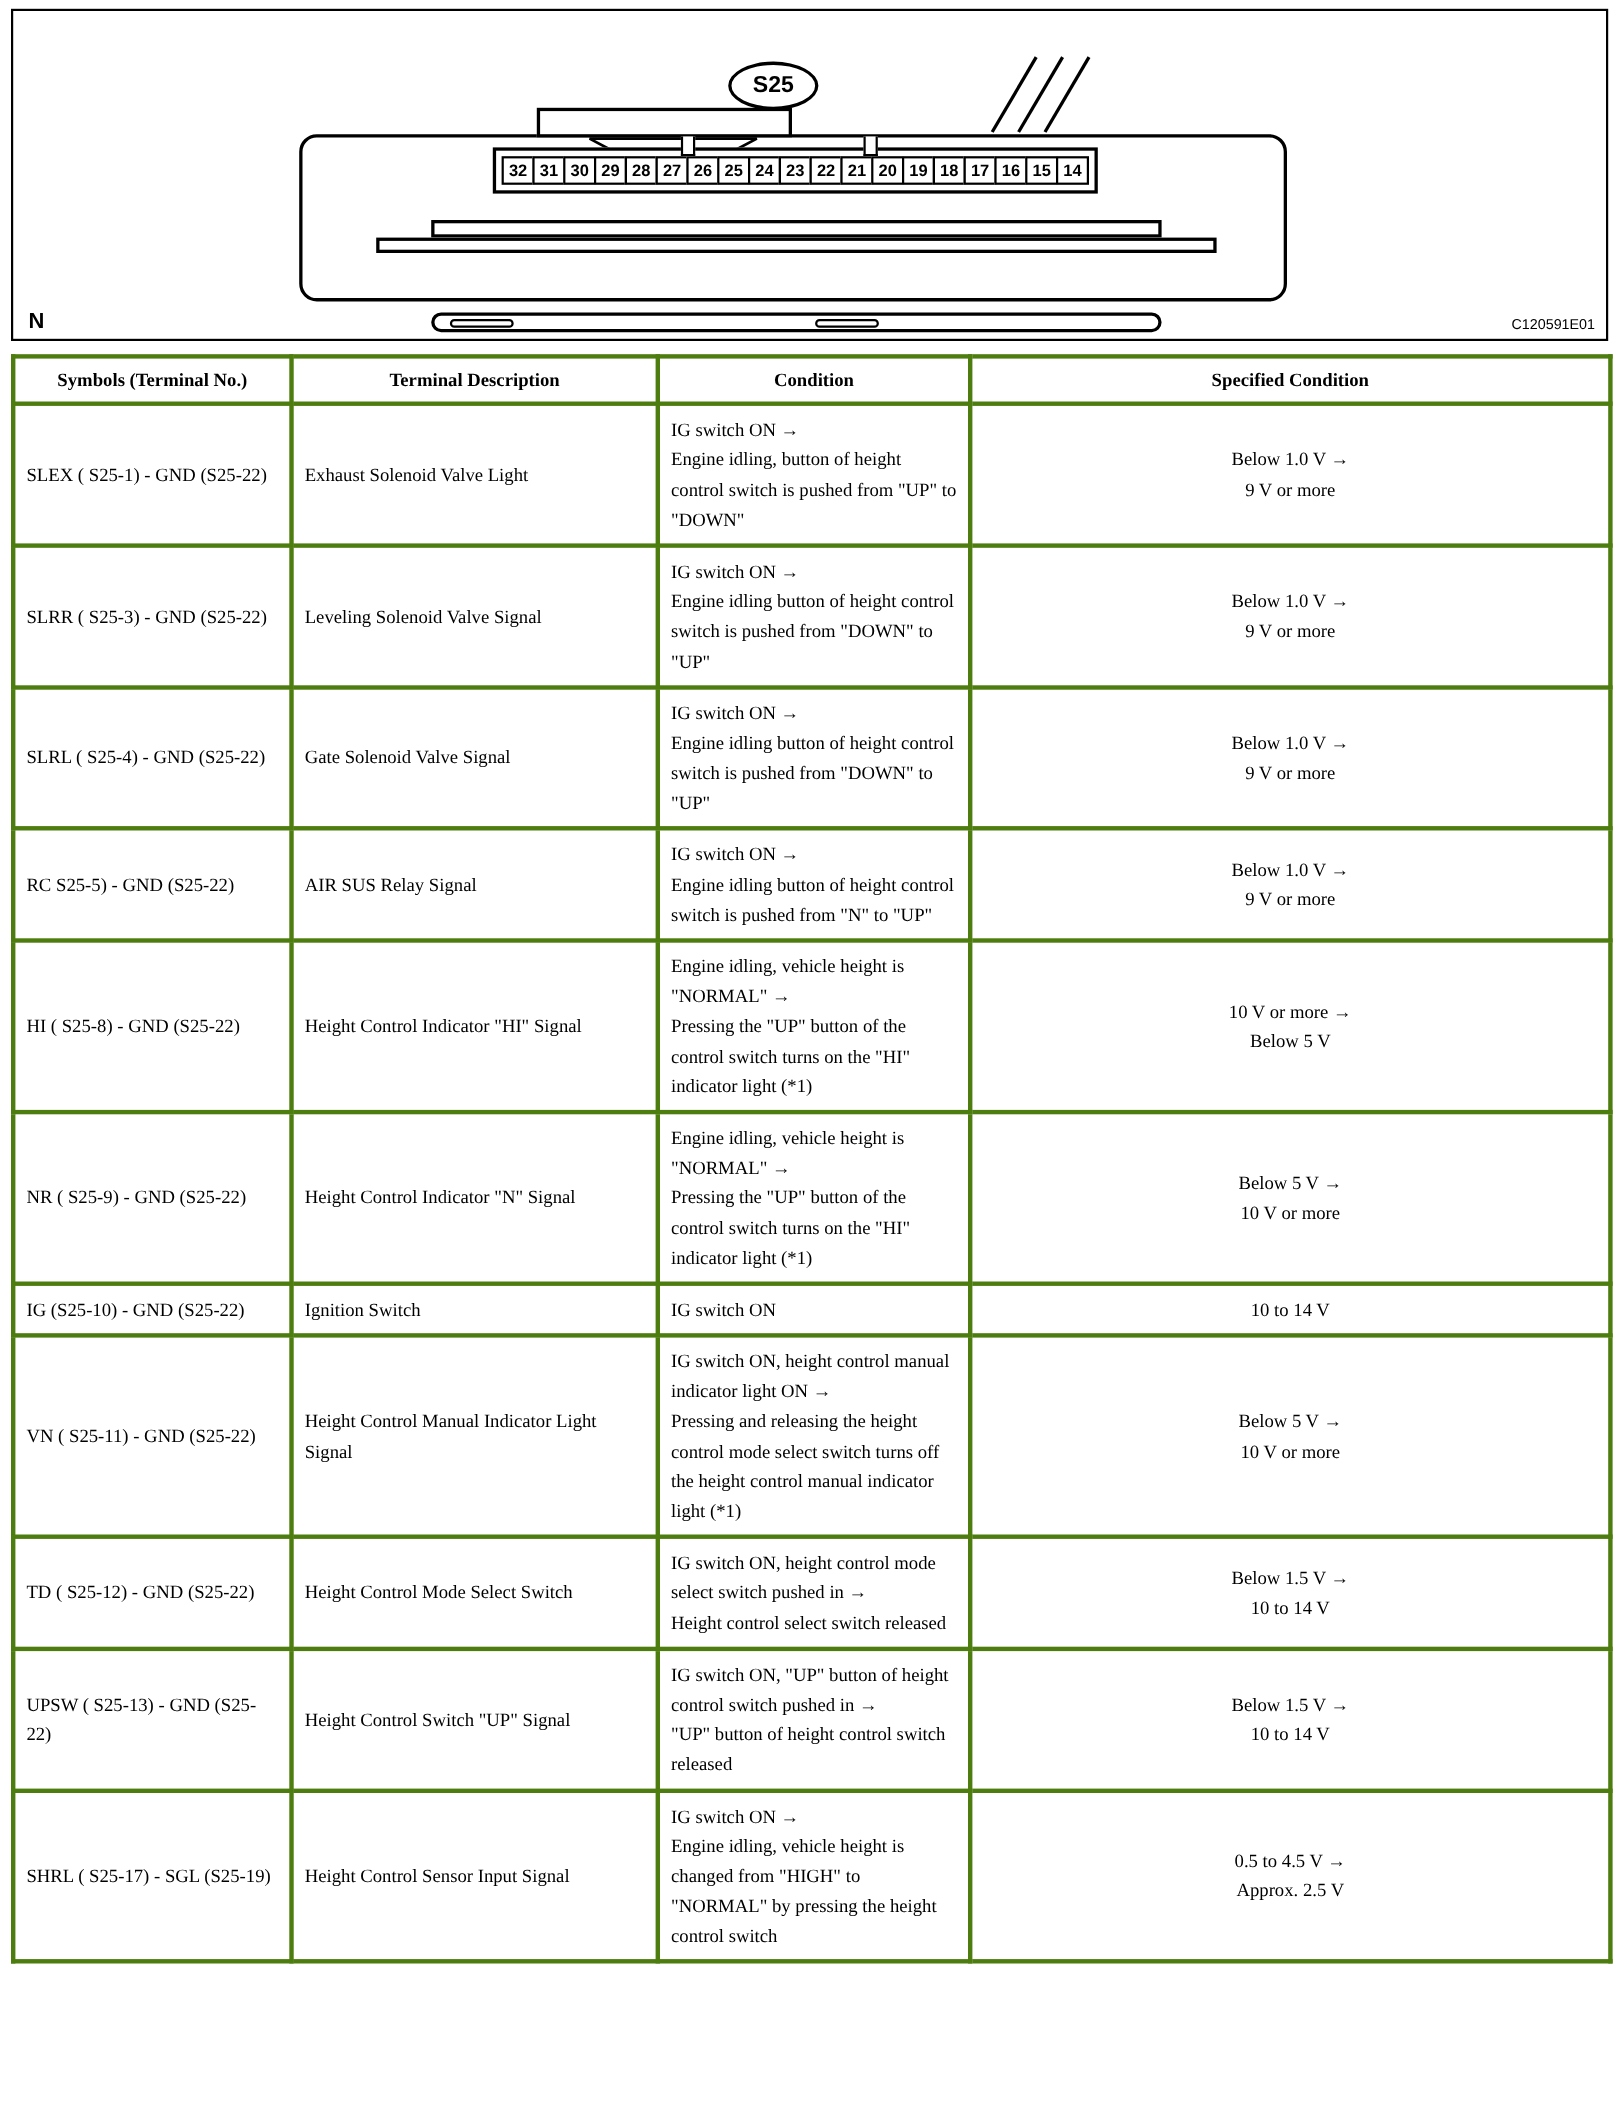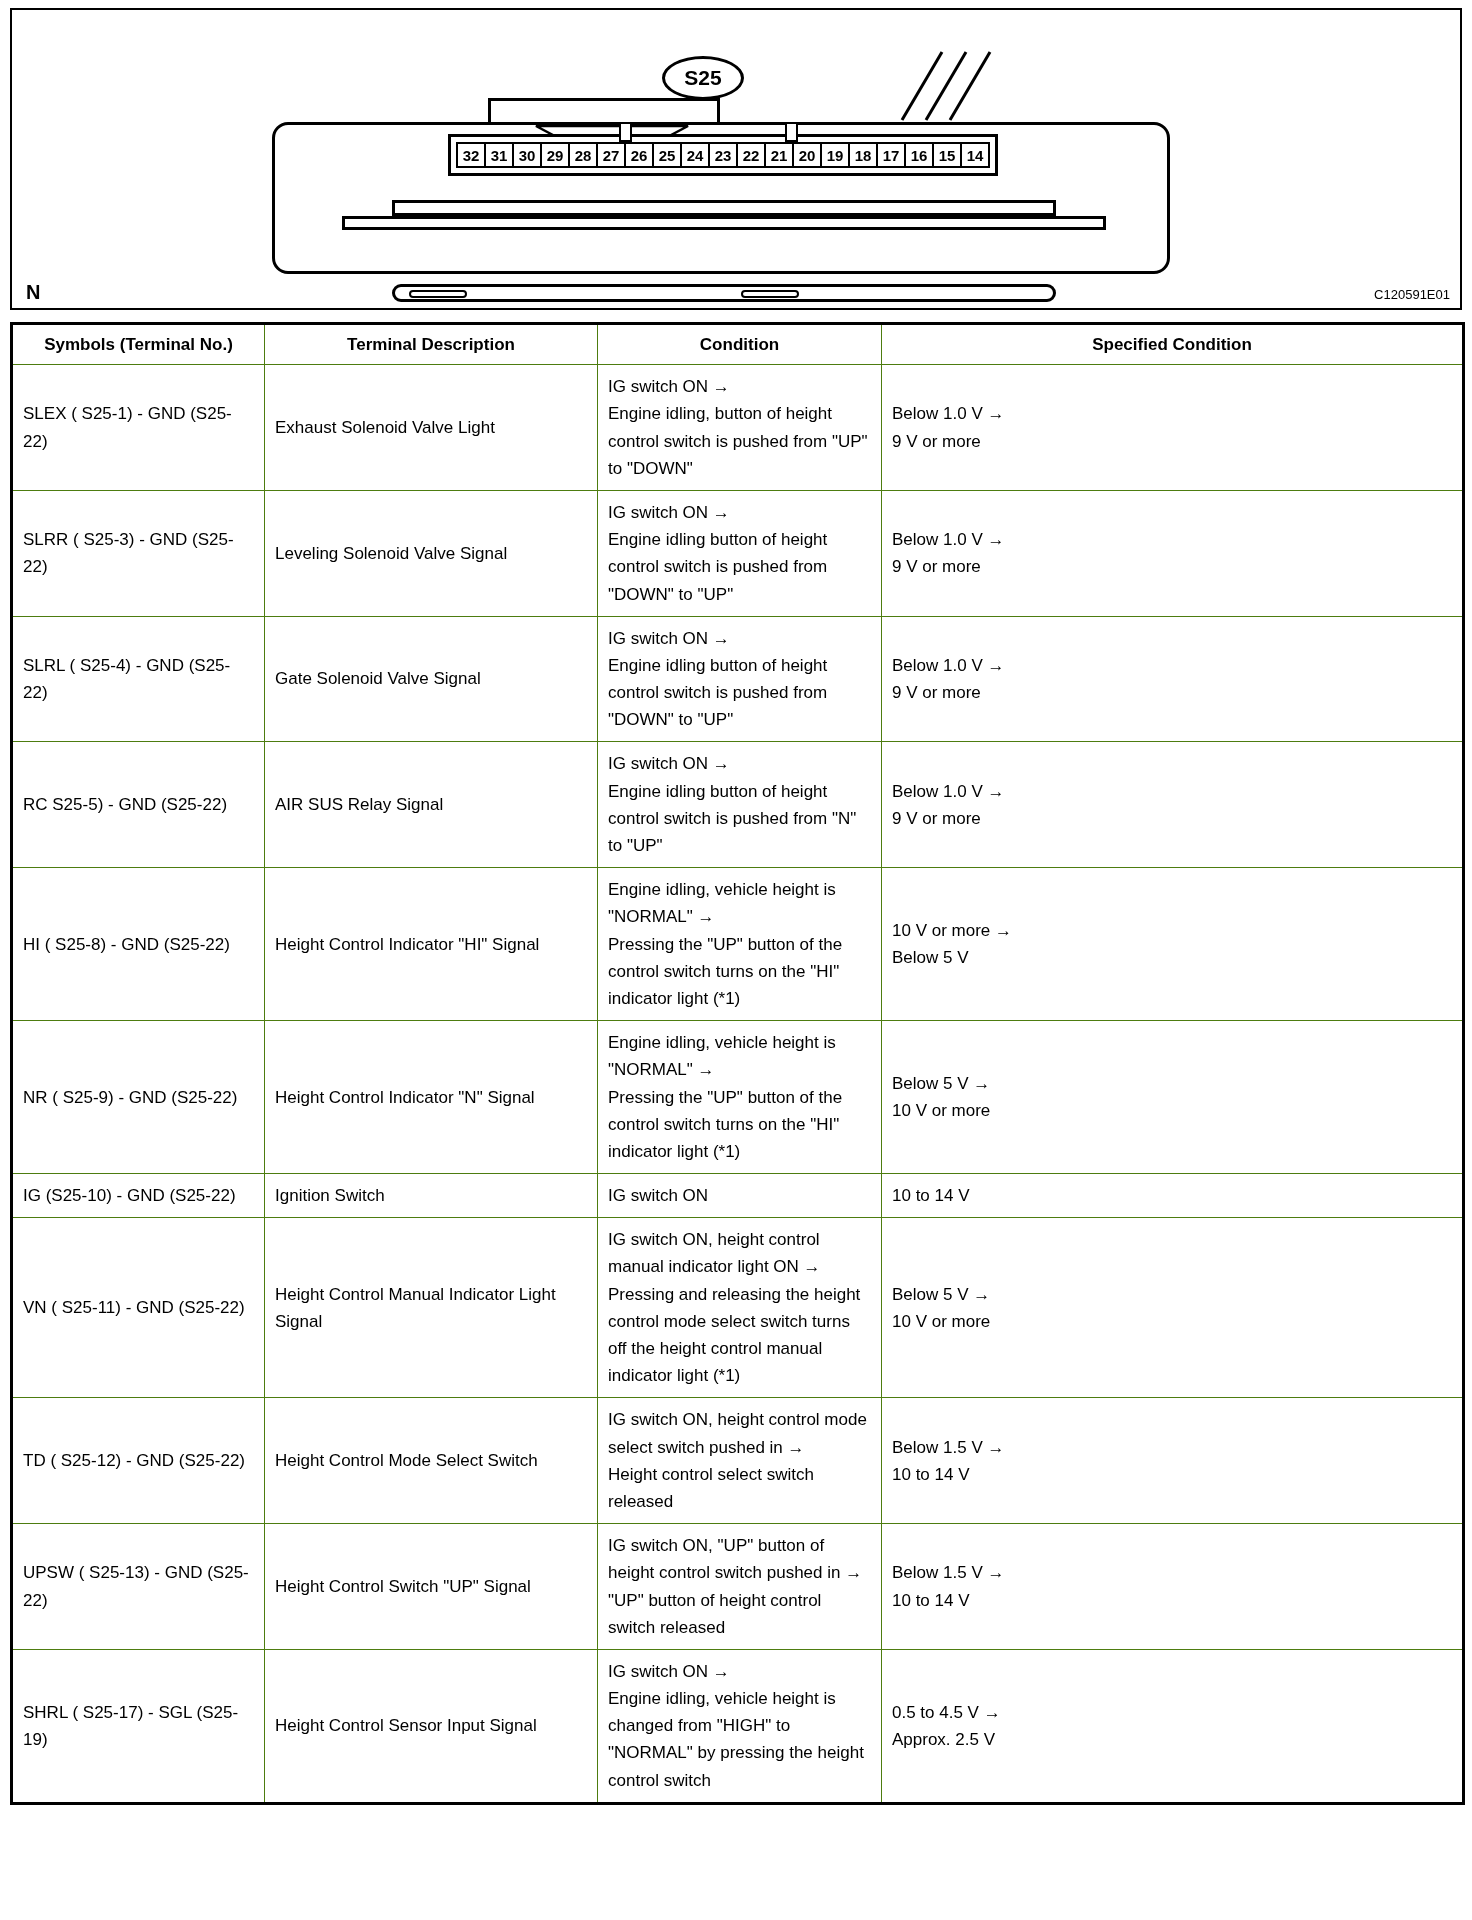--- a/index.html
+++ b/index.html
@@ -42,25 +42,25 @@
   .bb-slot { position: absolute; top: 3px; width: 58px; height: 8px;
     border: 2px solid #000; border-radius: 4px; background: #fff; }
   .bb-slot.s1 { left: 14px; }
   .bb-slot.s2 { left: 346px; }
   .n-label { position: absolute; left: 14px; bottom: 4px; font-size: 20px; font-weight: bold; }
   .fig-code { position: absolute; right: 10px; bottom: 6px; font-size: 13px; }
 
   
   table.term-table { border-collapse: collapse; table-layout: fixed; width: 1452px;
     margin-top: 12px; border: 3px solid #000; }
-  .term-table th, .term-table td { border: 1px solid #4d7c0f; font-size: 17px;
-    line-height: 1.6; vertical-align: middle; background: #fff; }
+  .term-table th, .term-table td { border: 4px solid #4d7c0f; font-size: 17px;
+    line-height: 1.6; vertical-align: middle; background: #fff; font-family: Liberation Serif, serif; }
   .term-table th { font-weight: bold; text-align: center; padding: 6px 4px; }
   .term-table td { padding: 8px 10px; text-align: left; }
-  .term-table td.col-spec { }
+  .term-table td.col-spec { text-align: center; }
   .pre { white-space: pre-line; margin-left: 20px; }
 </style>
 </head>
 <body>
 
 <div class="page">
 
   <div class="diagram-box">
     <div class="ecu-body"></div>
     <div class="top-tab"></div>

